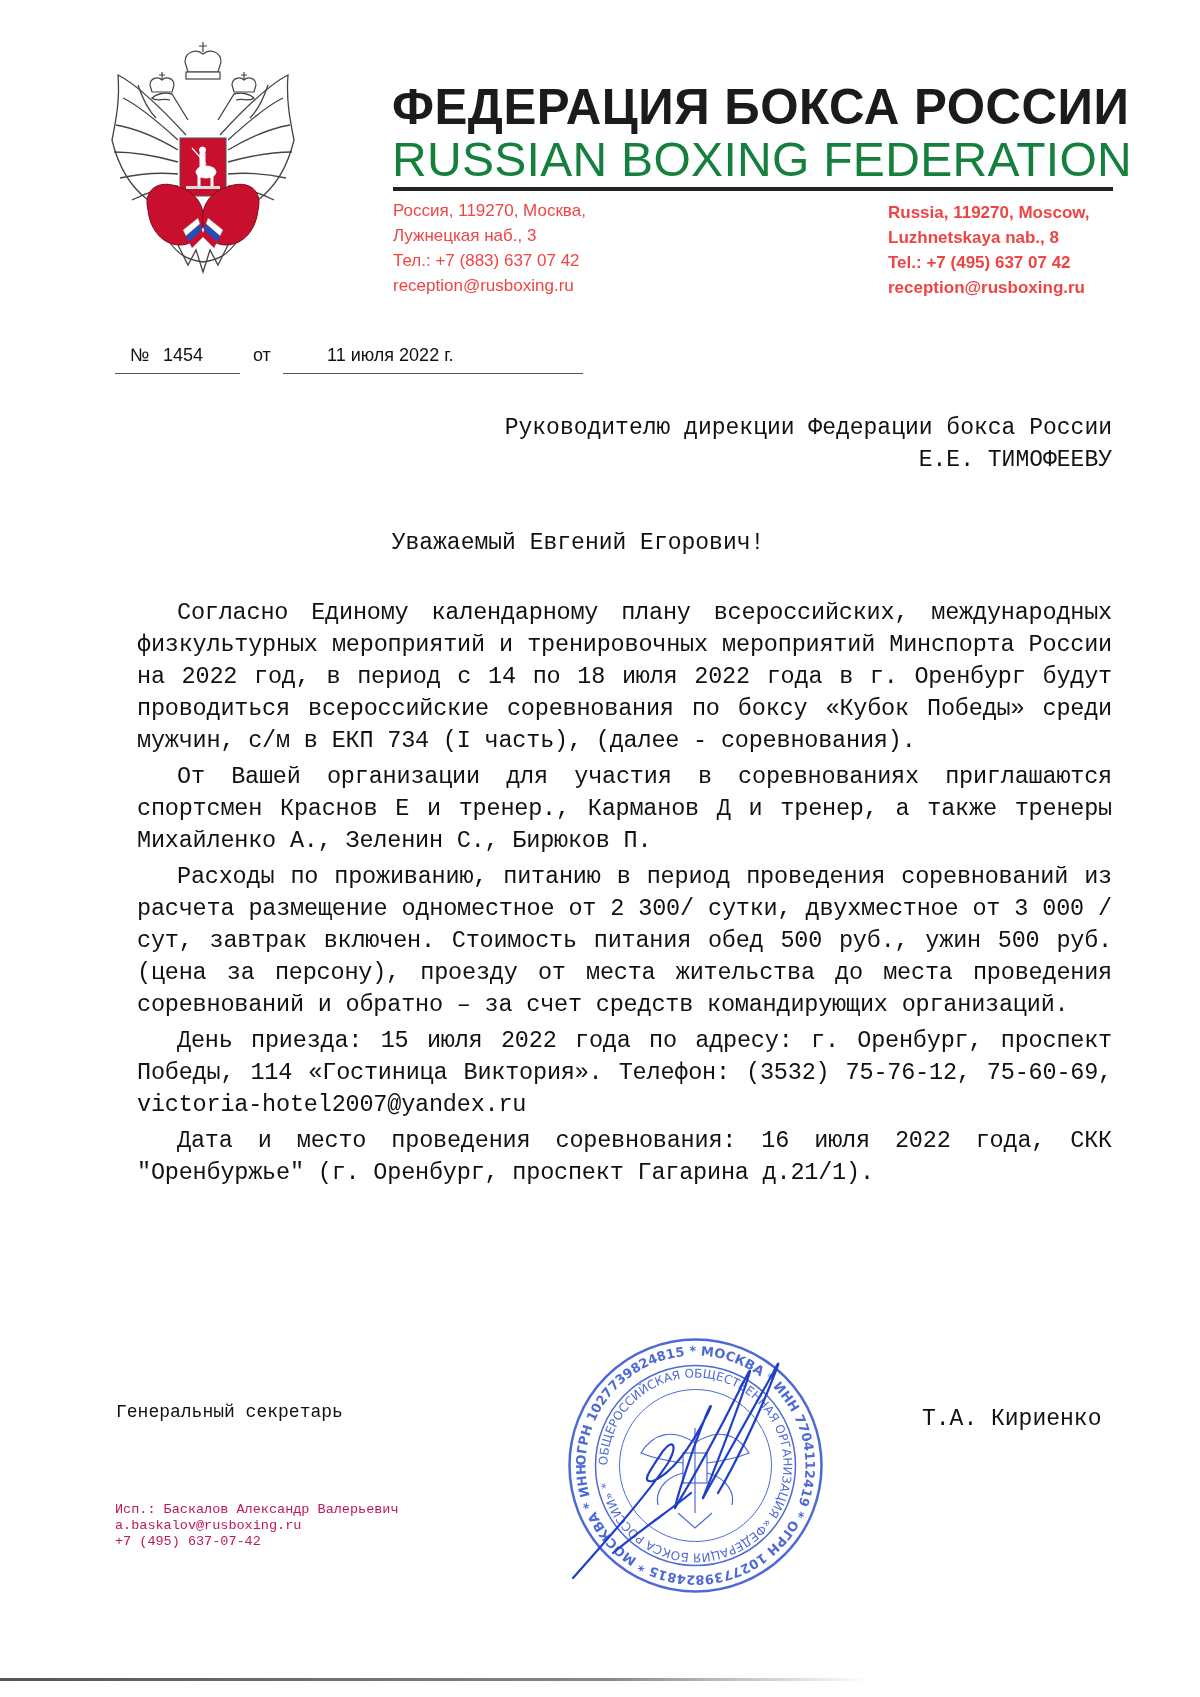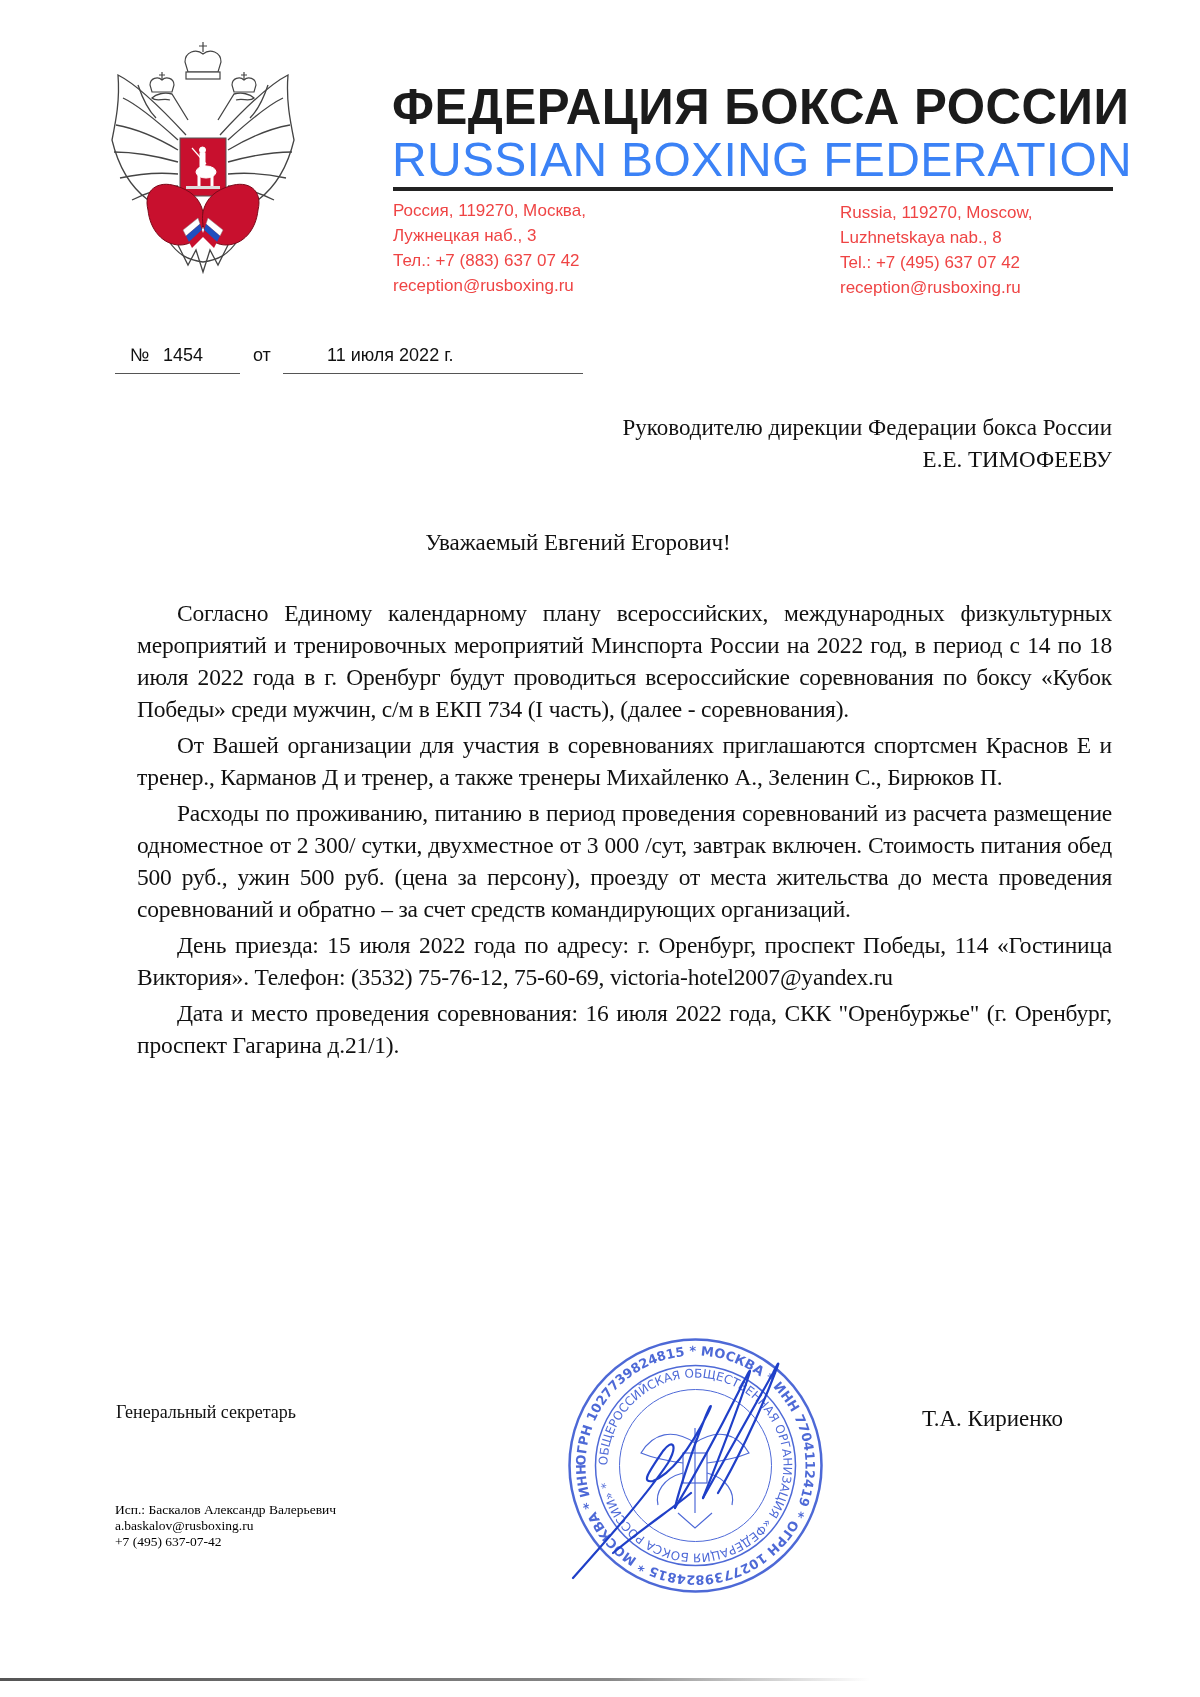--- a/index.html
+++ b/index.html
@@ -1,28 +1,28 @@
 <!DOCTYPE html>
 <html><head>
 <meta charset="utf-8">
 <style>
   html, body { margin: 0; padding: 0; background: #ffffff; }
   body { width: 1200px; height: 1697px; position: relative; overflow: hidden; color: #111; }
   .abs { position: absolute; }
   .sans { font-family: "Liberation Sans", "DejaVu Sans", sans-serif; }
-  .serif { font-family: Liberation Serif, serif; }
+  .serif { font-family: Liberation Mono, monospace; }
 
   
   #logo { left: 108px; top: 40px; width: 190px; height: 240px; }
   #org-ru { left: 392px; top: 78px; font-size: 50px; font-weight: bold; letter-spacing: 0.5px; color: #1b1b1b; white-space: nowrap; transform: scaleX(0.985); transform-origin: left; }
-  #org-en { left: 392px; top: 132px; font-size: 48px; font-weight: normal; letter-spacing: 0.3px; color: #3b82f6; white-space: nowrap; }
+  #org-en { left: 392px; top: 132px; font-size: 48px; font-weight: normal; letter-spacing: 0.3px; color: #15803d; white-space: nowrap; }
   #header-rule { left: 393px; top: 187px; width: 720px; height: 4px; background: #222; }
   .addr { font-size: 17px; line-height: 25px; color: #ef4444; white-space: nowrap; }
   #addr-ru { left: 393px; top: 198px; }
-  #addr-en { left: 840px; top: 200px; }
+  #addr-en { left: 888px; top: 200px; font-weight: bold; }
   .reg-field { position: absolute; border-bottom: 1px solid #555; height: 30px; }
   #reg-no-field { left: 115px; top: 343px; width: 125px; }
   #reg-no-label { left: 130px; top: 345px; font-size: 18px; }
   #reg-no-value { left: 163px; top: 345px; font-size: 18px; }
   #reg-ot { left: 253px; top: 345px; font-size: 18px; }
   #reg-date-field { left: 283px; top: 343px; width: 300px; }
   #reg-date-value { left: 327px; top: 345px; font-size: 18px; }
 
   
   .addressee { right: 88px; text-align: right; font-size: 23px; line-height: 32px; }
@@ -33,21 +33,21 @@
   
   #body-text { left: 137px; top: 597px; width: 975px; font-size: 23.5px; line-height: 32px; text-align: justify; letter-spacing: -0.2px; }
   #body-text p { margin: 0 0 4px 0; text-indent: 40px; }
 
   
   #sign-title { left: 116px; top: 1402px; font-size: 18px; }
   #sign-name { left: 922px; top: 1406px; font-size: 23px; }
   #stamp { left: 563px; top: 1333px; width: 265px; height: 265px; }
 
   
-  #executor { left: 115px; top: 1502px; font-size: 13.5px; line-height: 16px; color: #000000; }
+  #executor { left: 115px; top: 1502px; font-size: 13.5px; line-height: 16px; color: #be185d; }
 
   #bottom-edge { left: 0; top: 1678px; width: 870px; height: 3px; background: linear-gradient(90deg, #555, #888 70%, rgba(150,150,150,0)); }
 </style>
 </head>
 <body>
 
 <div id="logo" class="abs">
   <svg width="190" height="240" viewBox="0 0 190 240">
 
     <g fill="none" stroke="#444" stroke-width="1.3">

